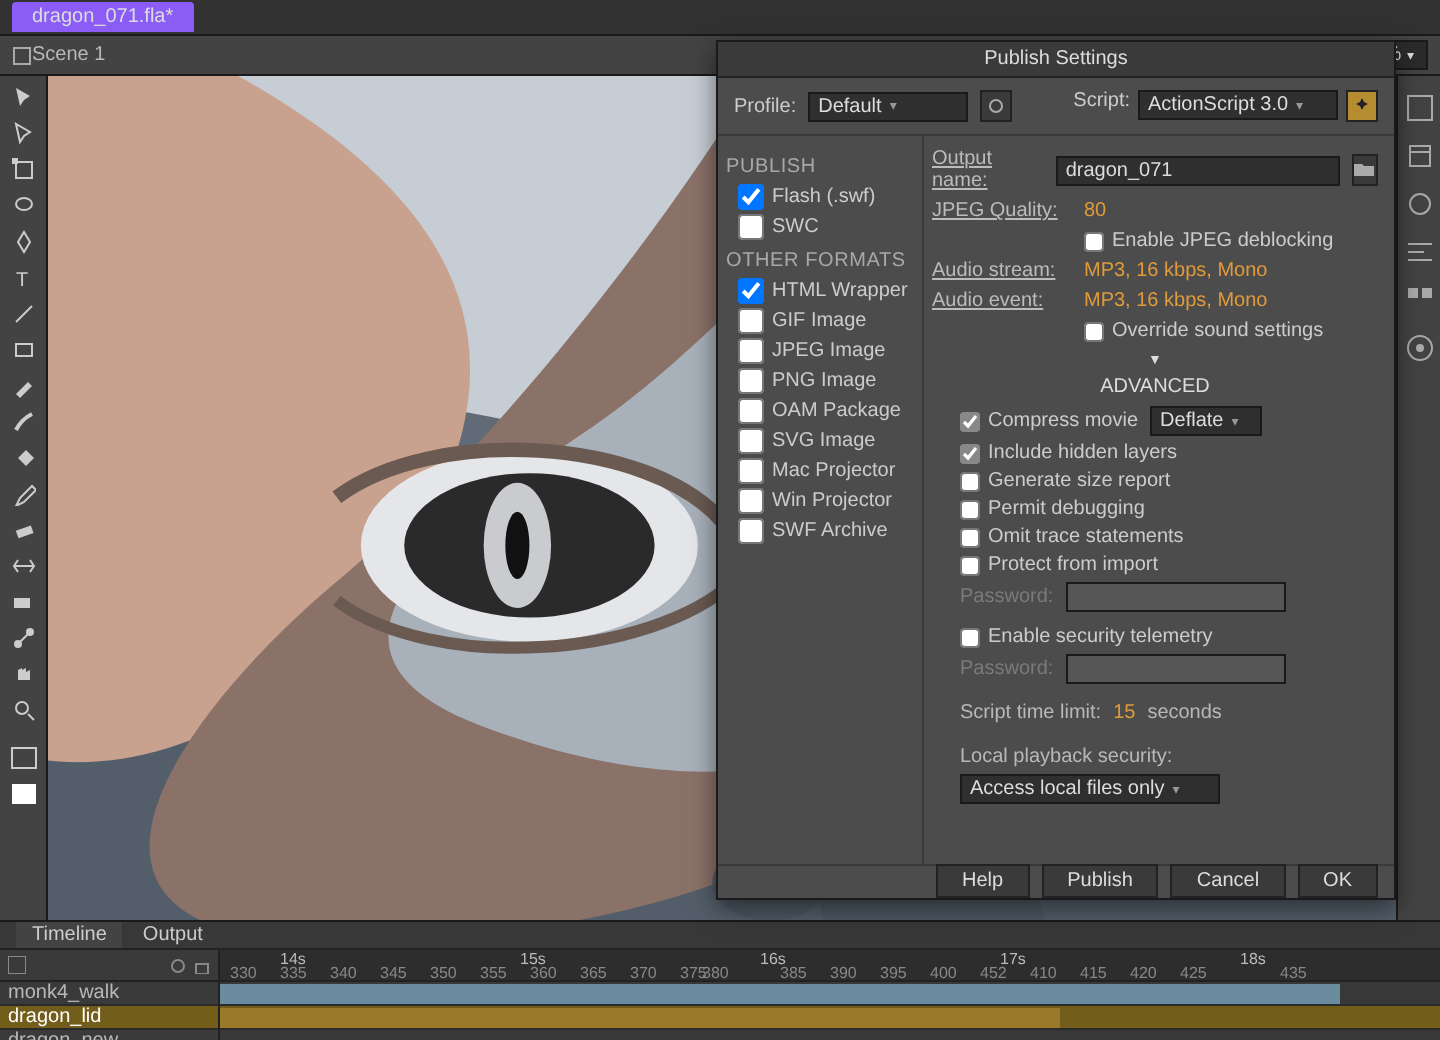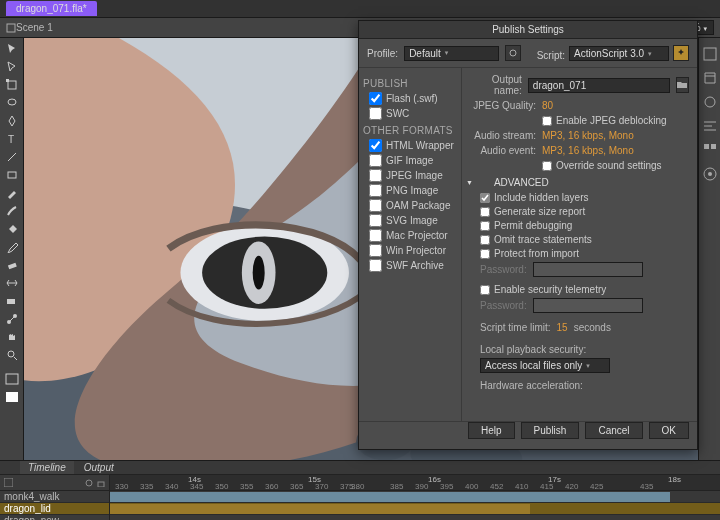--- a/index.html
+++ b/index.html
@@ -10,58 +10,58 @@
 .scene-label { display: flex; align-items: center; gap: 0; }
 .top-right { margin-left: auto; display: flex; align-items: center; gap: 6px; }
 .zoom-box { background: #2b2b2b; border: 1px solid #1a1a1a; padding: 1px 6px; color: #ddd; }
 .main { display: flex; height: 422px; }
 .toolbar-left { width: 24px; background: #434343; display: flex; flex-direction: column; align-items: center; padding: 2px 0; border-right: 1px solid #1a1a1a; }
 .toolbar-left .tool { width: 20px; height: 18px; display: flex; align-items: center; justify-content: center; cursor: pointer; color: #ccc; }
 .canvas { flex: 1; background: #4a4a4a; position: relative; overflow: hidden; }
 .rightcol { width: 22px; background: #434343; border-left: 1px solid #1a1a1a; display: flex; flex-direction: column; align-items: center; gap: 8px; padding-top: 8px; }
 .rightcol .pico { width: 16px; height: 16px; color: #aaa; cursor: pointer; }
 .bottom { height: 60px; background: #383838; border-top: 1px solid #1a1a1a; display: flex; flex-direction: column; }
-.bottom-tabs { height: 16px; display: flex; gap: 2px; padding: 0 20px; border-bottom: 1px solid #222; font-style: italic; }
+.bottom-tabs { height: 16px; display: flex; gap: 2px; padding: 0 8px; border-bottom: 1px solid #222; }
 .bottom-tabs span { padding: 1px 8px; background: #434343; color: #ccc; }
 .timeline-body { flex: 1; display: flex; }
 .layers { width: 110px; background: #3a3a3a; border-right: 1px solid #222; display: flex; flex-direction: column; }
 .layers .lhdr { height: 16px; display: flex; align-items: center; gap: 4px; padding: 0 4px; border-bottom: 1px solid #222; }
 .layers .lrow { height: 12px; display: flex; align-items: center; gap: 4px; padding: 0 4px; border-bottom: 1px solid #2a2a2a; }
 .layers .sel { background: #735d1a; color: #fff; }
 .frames { flex: 1; overflow: hidden; }
 .ruler { height: 16px; background: #2d2d2d; display: flex; position: relative; border-bottom: 1px solid #222; }
 .ruler .tick { position: absolute; color: #888; font-size: 8px; }
-.ruler .sec { position: absolute; color: #bbb; font-size: 8px; top: 0; margin-left: 48px; }
+.ruler .sec { position: absolute; color: #bbb; font-size: 8px; top: 0; }
 .track { height: 12px; border-bottom: 1px solid #2a2a2a; position: relative; }
 .tween { position: absolute; top: 1px; height: 10px; background: #6b8b9e; }
 
 .dialog { position: absolute; left: 358px; top: 20px; width: 340px; height: 430px; background: #4c4c4c; border: 1px solid #1a1a1a; box-shadow: 0 4px 12px rgba(0,0,0,.5); display: flex; flex-direction: column; }
 .dlg-title { height: 18px; background: #3a3a3a; display: flex; align-items: center; justify-content: center; color: #ddd; border-bottom: 1px solid #222; }
 .dlg-top { padding: 6px 8px; display: flex; align-items: center; gap: 6px; border-bottom: 1px solid #3a3a3a; }
 .dlg-top label { color: #ccc; }
 .sel-box { background: #2f2f2f; border: 1px solid #1a1a1a; padding: 1px 4px; color: #ddd; display: inline-flex; align-items: center; gap: 4px; }
 .sel-box .chev { font-size: 7px; color: #999; }
 .iconbtn { width: 16px; height: 16px; background: #3a3a3a; border: 1px solid #222; display: inline-flex; align-items: center; justify-content: center; cursor: pointer; }
 .wrench { background: #b58c30; }
 .dlg-body { flex: 1; display: flex; overflow: hidden; }
 .dlg-left { width: 102px; padding: 6px 4px; color: #ccc; }
 .dlg-left .section { color: #a8a8a8; margin-top: 4px; margin-bottom: 2px; letter-spacing: .3px; }
 .dlg-left .opt { display: flex; align-items: center; gap: 4px; padding: 1px 0 1px 6px; }
 .dlg-right { flex: 1; padding: 6px 8px 6px 4px; border-left: 1px solid #3a3a3a; overflow-y: auto; }
 .row { display: flex; align-items: center; gap: 6px; margin-bottom: 4px; }
-.row .lbl { width: 70px; text-align: right; color: #bbb; }
+.row .lbl { width: 70px; color: #bbb; text-decoration: underline; }
 .txtinput { background: #2f2f2f; border: 1px solid #1a1a1a; color: #ddd; padding: 1px 4px; flex: 1; }
 .ornum { color: #e09a3a; }
 .chk { display: inline-flex; align-items: center; gap: 4px; color: #ccc; }
 .chk input { accent-color: #888; width: 10px; height: 10px; }
 .adv { margin-top: 6px; }
-.adv-hdr { display: flex; align-items: center; gap: 21px; color: #ddd; margin-bottom: 4px; }
+.adv-hdr { display: flex; align-items: center; gap: 4px; color: #ddd; margin-bottom: 4px; flex-direction: column; }
 .indent { padding-left: 14px; display: flex; flex-direction: column; gap: 3px; }
 .ghost { color: #7a7a7a; }
-.dlg-btns { height: 28px; display: flex; align-items: flex-start; justify-content: flex-end; gap: 6px; padding: 0 8px; border-top: 1px solid #3a3a3a; }
+.dlg-btns { height: 17px; display: flex; align-items: flex-end; justify-content: flex-end; gap: 6px; padding: 0 8px; border-top: 1px solid #3a3a3a; }
 .btn { background: #3a3a3a; border: 1px solid #222; padding: 2px 12px; color: #ddd; cursor: pointer; }
 svg { display: block; }
 
 .art { position: absolute; inset: 0; }
 </style>
 </head>
 <body>
 
 <div class="titlebar">
   <span class="tab">dragon_071.fla*</span>
@@ -317,32 +317,32 @@
         </div>
       <div class="track"></div>
     </div>
   </div>
 </div>
 
 <div class="dialog">
   <div class="dlg-title">Publish Settings</div>
   <div class="dlg-top">
     <label>Profile:</label>
-    <span class="sel-box" style="width:95px">
+    <span class="sel-box" style="width:80px">
         <span>Default</span>
         <span class="chev">▾</span>
       </span>
     <span class="iconbtn">
         <svg width="10" height="10">
           <circle cx="5" cy="5" r="3" fill="none" stroke="#aaa"></circle>
         </svg>
       </span>
     <div style="flex:1"></div>
     <div style="display:flex;flex-direction:column;gap:3px">
-      <div style="display:flex;align-items:flex-end;gap:4px">
+      <div style="display:flex;align-items:flex-start;gap:4px">
         <label>Script:</label>
         <span class="sel-box" style="width:100px">
             <span>ActionScript 3.0</span>
             <span class="chev">▾</span>
           </span>
         <span class="iconbtn wrench">
             <svg width="10" height="10">
               <path d="M5 1l1 2 2 1-2 1-1 2-1-2-2-1 2-1z" fill="#222"></path>
             </svg>
           </span>
@@ -434,20 +434,30 @@
             <span>Override sound settings</span>
           </label>
         </div>
 
       <div class="adv">
         <div class="adv-hdr">
             <span style="font-size:7px">▼</span>
             <span>ADVANCED</span>
           </div>
         <div class="indent">
+          <div class="row" style="margin:0">
+            <label class="chk">
+                <input type="checkbox" checked="" style="">
+                <span>Compress movie</span>
+              </label>
+            <span class="sel-box" style="width:56px">
+                <span>Deflate</span>
+                <span class="chev">▾</span>
+              </span>
+          </div>
           <label class="chk">
               <input type="checkbox" checked="" style="">
               <span>Include hidden layers</span>
             </label>
           <label class="chk">
               <input type="checkbox" style="">
               <span>Generate size report</span>
             </label>
           <label class="chk">
               <input type="checkbox" style="">
@@ -476,21 +486,20 @@
           <div class="row" style="margin-top:6px">
               <span>Script time limit:</span> 
               <span class="ornum">15</span> 
               <span>seconds</span>
             </div>
           <div style="margin-top:4px">Local playback security:</div>
           <span class="sel-box" style="width:130px">
               <span>Access local files only</span>
               <span class="chev">▾</span>
             </span>
-          <div style="margin-top:4px">Hardware acceleration:</div>
 
         </div>
       </div>
     </div>
   </div>
   <div class="dlg-btns">
     <button class="btn">Help</button>
     <button class="btn">Publish</button>
     <button class="btn">Cancel</button>
     <button class="btn">OK</button>

